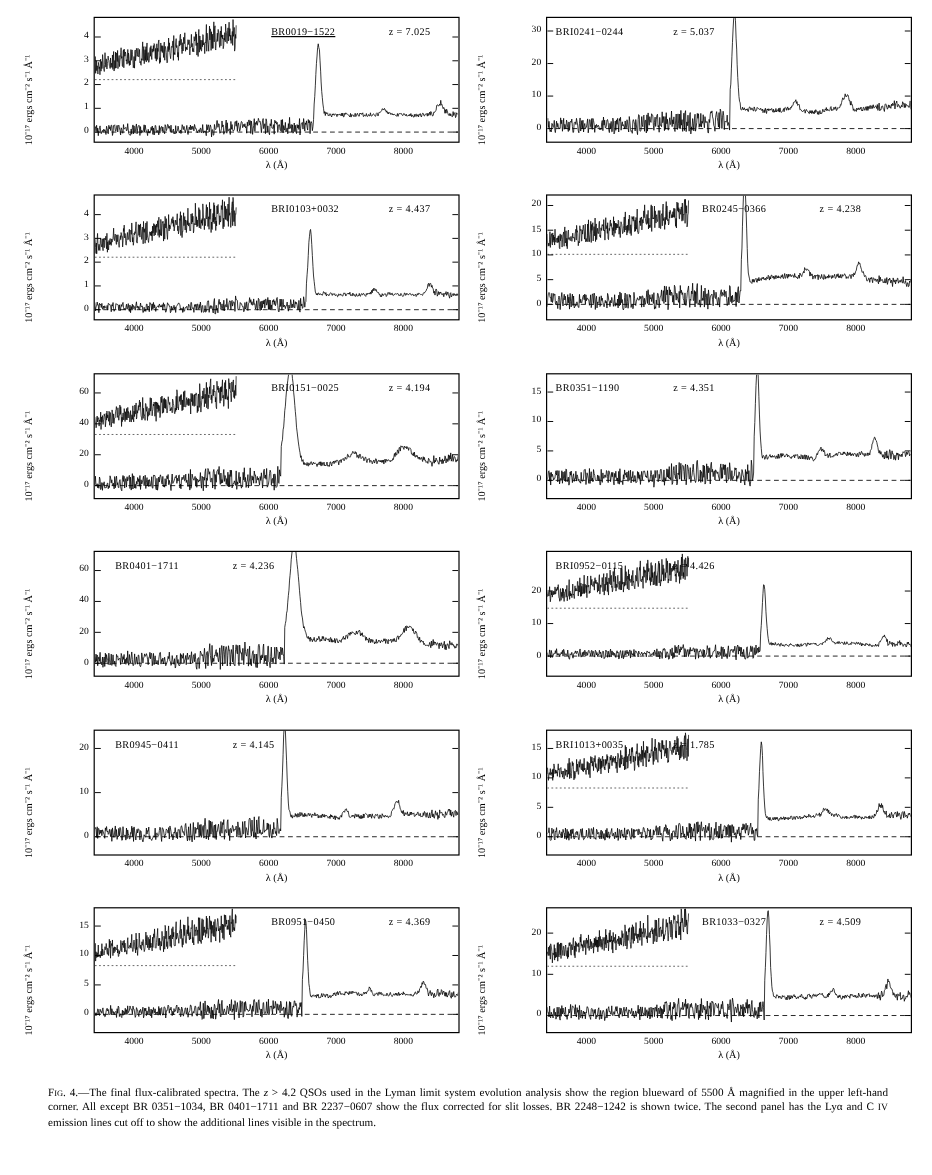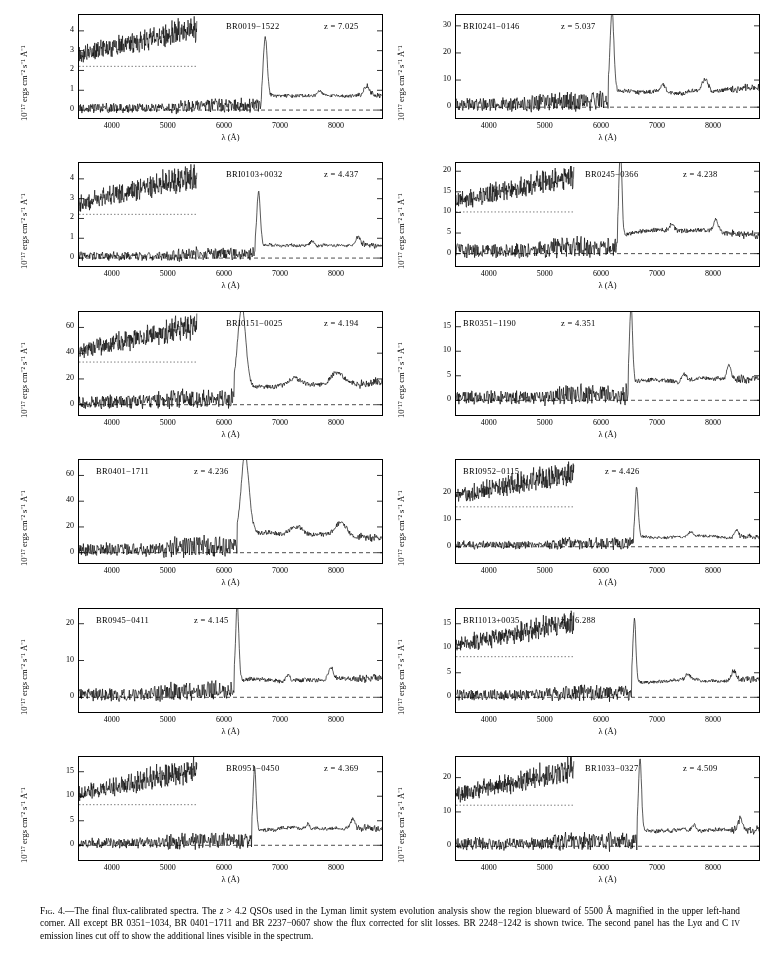--- a/index.html
+++ b/index.html
@@ -48,21 +48,21 @@
         <div class="ytick" style="left: 48px; width: 26px; top: 84.2692px;">1</div>
         <div class="ytick" style="left: 48px; width: 26px; top: 64.4615px;">2</div>
         <div class="ytick" style="left: 48px; width: 26px; top: 44.6538px;">3</div>
         <div class="ytick" style="left: 48px; width: 26px; top: 24.8462px;">4</div>
         <div class="xtick" style="left: 93.6667px; width: 36px; top: 121px;">4000</div>
         <div class="xtick" style="left: 149.778px; width: 36px; top: 121px;">5000</div>
         <div class="xtick" style="left: 205.889px; width: 36px; top: 121px;">6000</div>
         <div class="xtick" style="left: 262px; width: 36px; top: 121px;">7000</div>
         <div class="xtick" style="left: 318.111px; width: 36px; top: 121px;">8000</div>
         <div class="xlabel" style="left: 78px; width: 305px; top: 132px;">λ (Å)</div>
-        <div class="objlabel" style="left: 226px; top: 21px;">BR0019−1522</div>
+        <div class="objlabel" style="left: 226px; top: 21px; text-decoration: underline;">BR0019−1522</div>
         <div class="zlabel" style="left: 324px; top: 21px;">z = 7.025</div>
       </div>
       <div class="panel" style="left: 0px; top: 0px;">
         <div class="ylabel" style="left: 395px; top: 16px; height: 105px;">10⁻¹⁷ ergs cm⁻² s⁻¹ Å⁻¹</div>
         <div class="plotbox" style="left: 455px; top: 14px; width: 305px; height: 105px;">
           <svg width="303" height="103">
             <line x1="0" x2="303" y1="92.15789473684211" y2="92.15789473684211" stroke="#000" stroke-width="0.7" stroke-dasharray="4,3"></line>
             <line y1="92.15789473684211" y2="92.15789473684211" x1="0" x2="5" stroke="#000" stroke-width="0.8"></line>
             <line y1="92.15789473684211" y2="92.15789473684211" x1="303" x2="298" stroke="#000" stroke-width="0.8"></line>
             <line y1="65.05263157894737" y2="65.05263157894737" x1="0" x2="5" stroke="#000" stroke-width="0.8"></line>
@@ -77,21 +77,21 @@
         <div class="ytick" style="left: 425px; width: 26px; top: 101.158px;">0</div>
         <div class="ytick" style="left: 425px; width: 26px; top: 74.0526px;">10</div>
         <div class="ytick" style="left: 425px; width: 26px; top: 46.9474px;">20</div>
         <div class="ytick" style="left: 425px; width: 26px; top: 19.8421px;">30</div>
         <div class="xtick" style="left: 470.667px; width: 36px; top: 121px;">4000</div>
         <div class="xtick" style="left: 526.778px; width: 36px; top: 121px;">5000</div>
         <div class="xtick" style="left: 582.889px; width: 36px; top: 121px;">6000</div>
         <div class="xtick" style="left: 639px; width: 36px; top: 121px;">7000</div>
         <div class="xtick" style="left: 695.111px; width: 36px; top: 121px;">8000</div>
         <div class="xlabel" style="left: 455px; width: 305px; top: 132px;">λ (Å)</div>
-        <div class="objlabel" style="left: 463px; top: 21px;">BRI0241−0146</div>
+        <div class="objlabel" style="left: 463px; top: 21px;">BRI0241−0244</div>
         <div class="zlabel" style="left: 561px; top: 21px;">z = 5.037</div>
       </div>
       <div class="panel" style="left: 0px; top: 0px;">
         <div class="ylabel" style="left: 18px; top: 164px; height: 105px;">10⁻¹⁷ ergs cm⁻² s⁻¹ Å⁻¹</div>
         <div class="plotbox" style="left: 78px; top: 162px; width: 305px; height: 105px;">
           <svg width="303" height="103">
             <line x1="0" x2="303" y1="95.07692307692308" y2="95.07692307692308" stroke="#000" stroke-width="0.7" stroke-dasharray="4,3"></line>
             <line y1="95.07692307692308" y2="95.07692307692308" x1="0" x2="5" stroke="#000" stroke-width="0.8"></line>
             <line y1="95.07692307692308" y2="95.07692307692308" x1="303" x2="298" stroke="#000" stroke-width="0.8"></line>
             <line y1="75.26923076923077" y2="75.26923076923077" x1="0" x2="5" stroke="#000" stroke-width="0.8"></line>
@@ -263,21 +263,21 @@
         <div class="ytick" style="left: 425px; width: 26px; top: 540.737px;">0</div>
         <div class="ytick" style="left: 425px; width: 26px; top: 513.632px;">10</div>
         <div class="ytick" style="left: 425px; width: 26px; top: 486.526px;">20</div>
         <div class="xtick" style="left: 470.667px; width: 36px; top: 566px;">4000</div>
         <div class="xtick" style="left: 526.778px; width: 36px; top: 566px;">5000</div>
         <div class="xtick" style="left: 582.889px; width: 36px; top: 566px;">6000</div>
         <div class="xtick" style="left: 639px; width: 36px; top: 566px;">7000</div>
         <div class="xtick" style="left: 695.111px; width: 36px; top: 566px;">8000</div>
         <div class="xlabel" style="left: 455px; width: 305px; top: 577px;">λ (Å)</div>
         <div class="objlabel" style="left: 463px; top: 466px;">BRI0952−0115</div>
-        <div class="zlabel" style="left: 561px; top: 466px; padding-left: 44px;">z = 4.426</div>
+        <div class="zlabel" style="left: 561px; top: 466px;">z = 4.426</div>
       </div>
       <div class="panel" style="left: 0px; top: 0px;">
         <div class="ylabel" style="left: 18px; top: 610px; height: 105px;">10⁻¹⁷ ergs cm⁻² s⁻¹ Å⁻¹</div>
         <div class="plotbox" style="left: 78px; top: 608px; width: 305px; height: 105px;">
           <svg width="303" height="103">
             <line x1="0" x2="303" y1="88.28571428571429" y2="88.28571428571429" stroke="#000" stroke-width="0.7" stroke-dasharray="4,3"></line>
             <line y1="88.28571428571429" y2="88.28571428571429" x1="0" x2="5" stroke="#000" stroke-width="0.8"></line>
             <line y1="88.28571428571429" y2="88.28571428571429" x1="303" x2="298" stroke="#000" stroke-width="0.8"></line>
             <line y1="51.5" y2="51.5" x1="0" x2="5" stroke="#000" stroke-width="0.8"></line>
             <line y1="51.5" y2="51.5" x1="303" x2="298" stroke="#000" stroke-width="0.8"></line>
@@ -320,21 +320,21 @@
         <div class="ytick" style="left: 425px; width: 26px; top: 666.762px;">5</div>
         <div class="ytick" style="left: 425px; width: 26px; top: 642.238px;">10</div>
         <div class="ytick" style="left: 425px; width: 26px; top: 617.714px;">15</div>
         <div class="xtick" style="left: 470.667px; width: 36px; top: 715px;">4000</div>
         <div class="xtick" style="left: 526.778px; width: 36px; top: 715px;">5000</div>
         <div class="xtick" style="left: 582.889px; width: 36px; top: 715px;">6000</div>
         <div class="xtick" style="left: 639px; width: 36px; top: 715px;">7000</div>
         <div class="xtick" style="left: 695.111px; width: 36px; top: 715px;">8000</div>
         <div class="xlabel" style="left: 455px; width: 305px; top: 726px;">λ (Å)</div>
         <div class="objlabel" style="left: 463px; top: 615px;">BRI1013+0035</div>
-        <div class="zlabel" style="left: 561px; top: 615px;">z = 6.288</div>
+        <div class="zlabel" style="left: 561px; top: 615px;">z = 1.785</div>
       </div>
       <div class="panel" style="left: 0px; top: 0px;">
         <div class="ylabel" style="left: 18px; top: 758px; height: 105px;">10⁻¹⁷ ergs cm⁻² s⁻¹ Å⁻¹</div>
         <div class="plotbox" style="left: 78px; top: 756px; width: 305px; height: 105px;">
           <svg width="303" height="103">
             <line x1="0" x2="303" y1="88.28571428571429" y2="88.28571428571429" stroke="#000" stroke-width="0.7" stroke-dasharray="4,3"></line>
             <line y1="88.28571428571429" y2="88.28571428571429" x1="0" x2="5" stroke="#000" stroke-width="0.8"></line>
             <line y1="88.28571428571429" y2="88.28571428571429" x1="303" x2="298" stroke="#000" stroke-width="0.8"></line>
             <line y1="63.761904761904766" y2="63.761904761904766" x1="0" x2="5" stroke="#000" stroke-width="0.8"></line>
             <line y1="63.761904761904766" y2="63.761904761904766" x1="303" x2="298" stroke="#000" stroke-width="0.8"></line>

